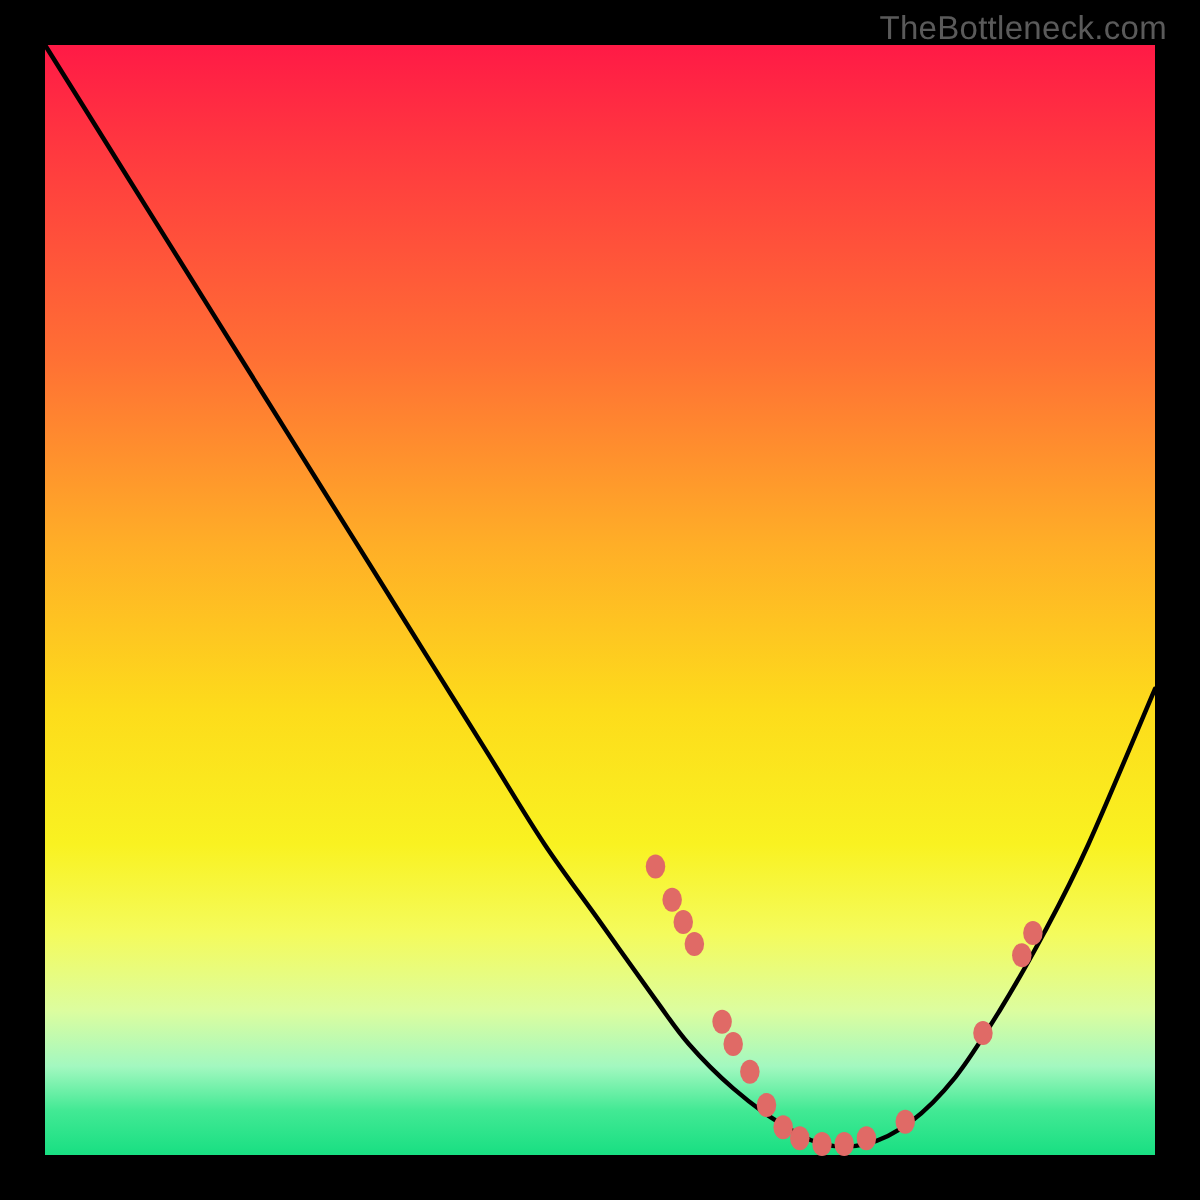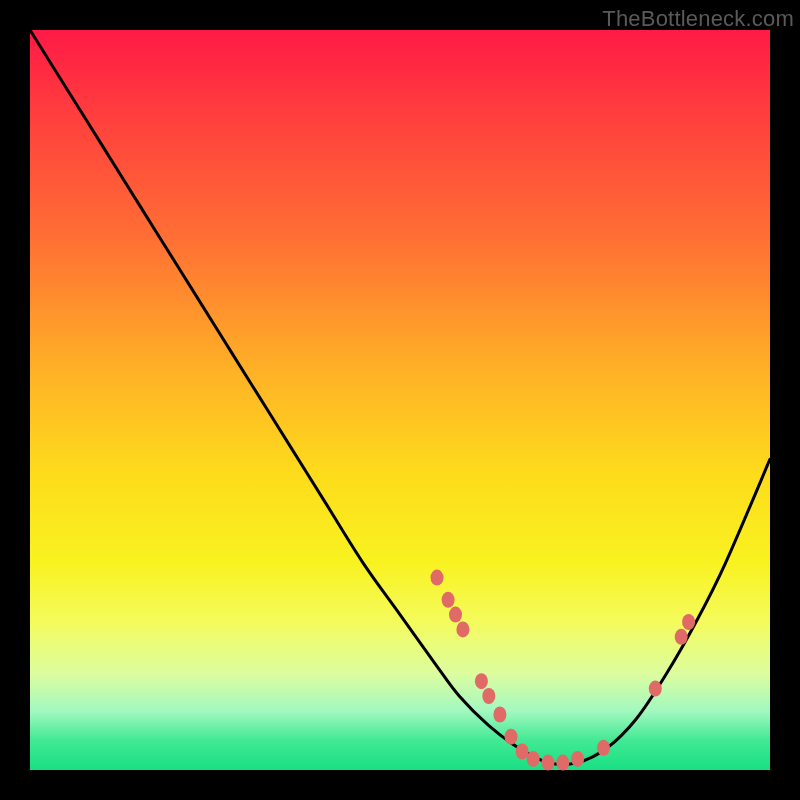--- a/index.html
+++ b/index.html
@@ -36,21 +36,21 @@
       #f4fb5c 80%,
       #dcfd9f 87%,
       #a3f8c0 92%,
       #42e994 96%,
       #18df82 100%
     );
   }
   .watermark {
     position: absolute;
     top: 6px;
-    right: 6px;
+    right: 22px;
     color: #5a5a5a;
     font-size: 22px;
     font-weight: 500;
     letter-spacing: 0.2px;
   }
   svg.curve {
     position: absolute;
     left: 0;
     top: 0;
     width: 740px;

